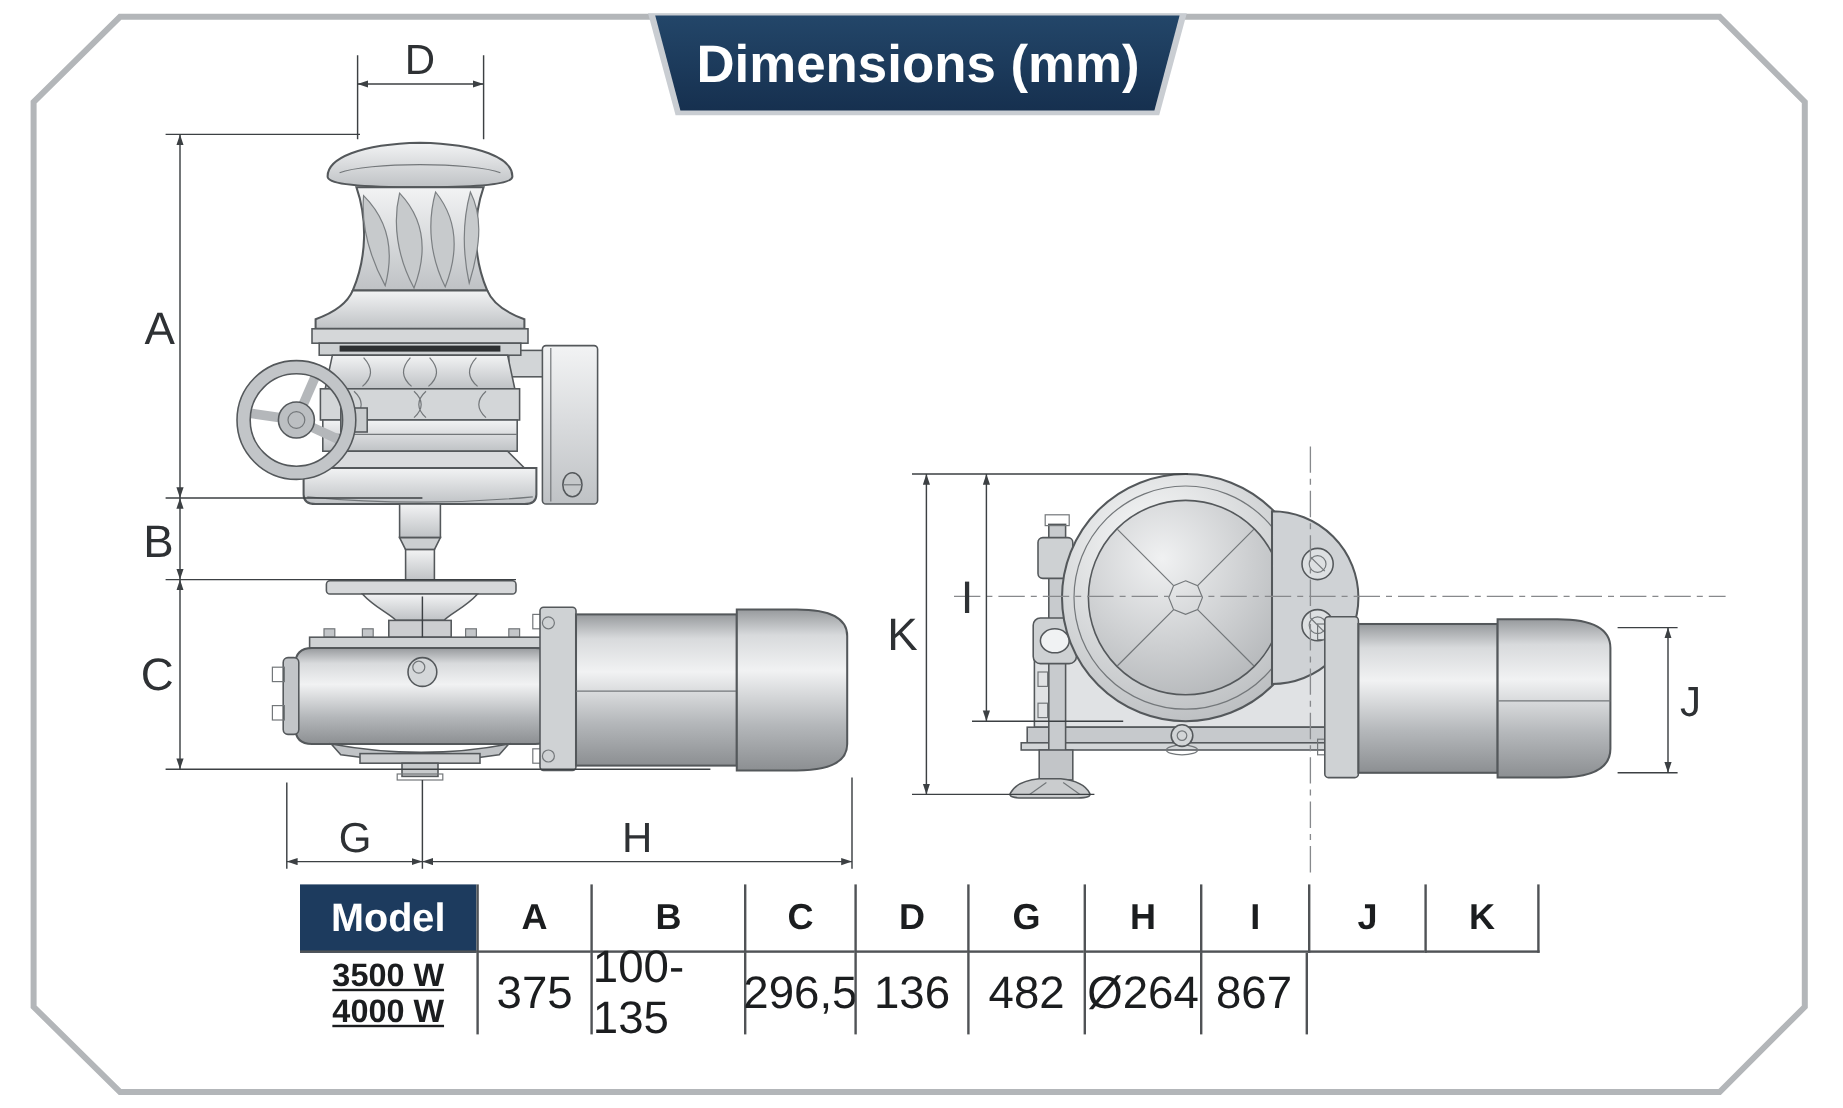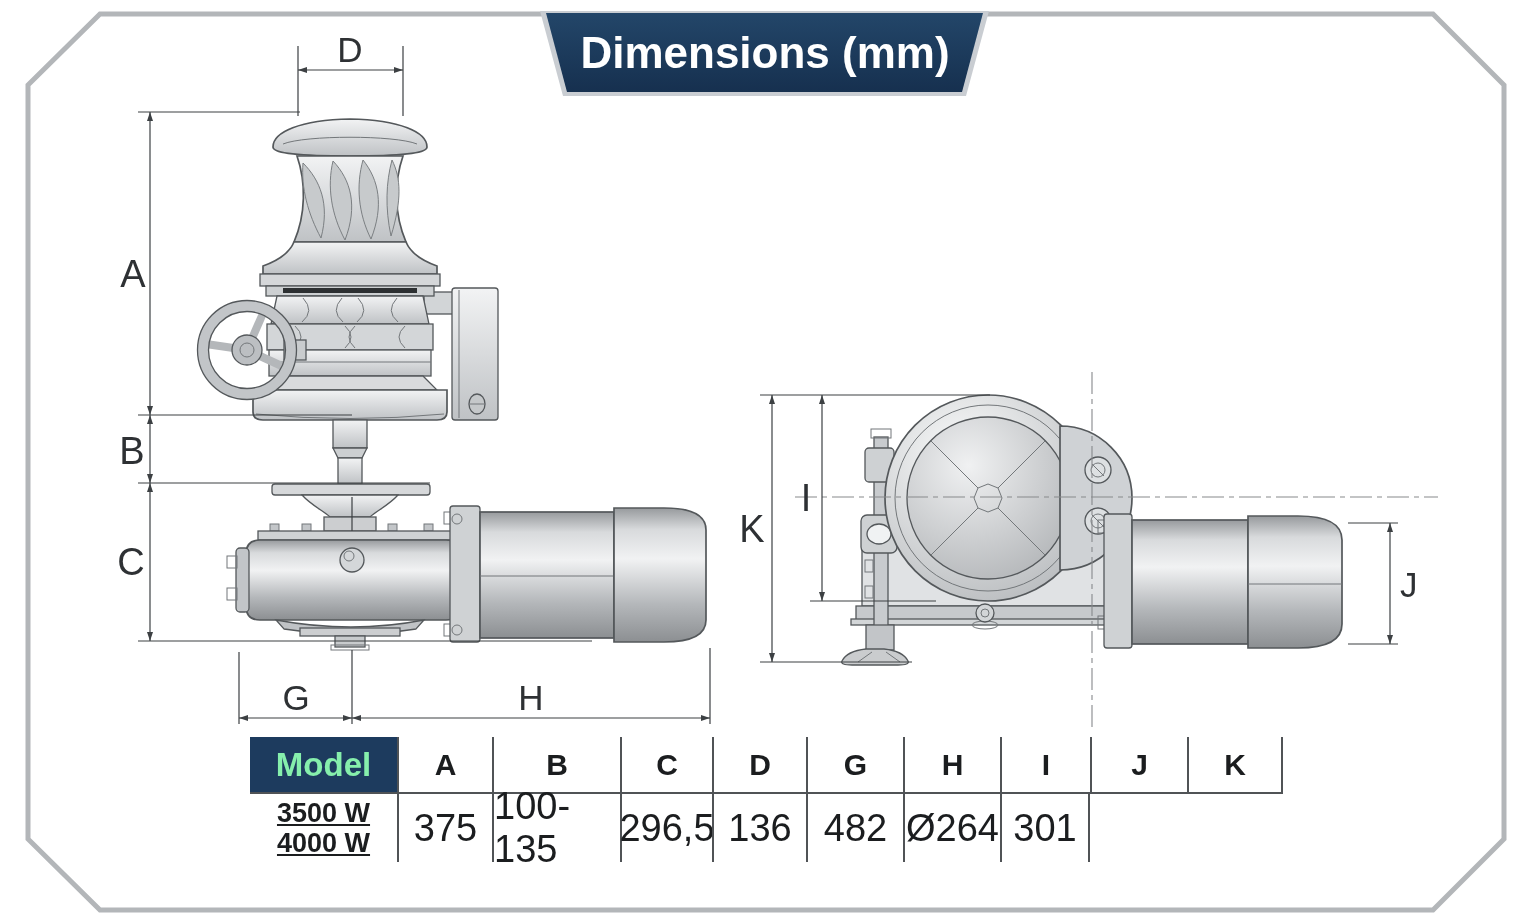--- a/index.html
+++ b/index.html
@@ -15,21 +15,21 @@
   .dimtxt.sm { font-size:35px; }
   .banner-txt { font-family:"Liberation Sans",sans-serif; font-size:44px; font-weight:bold; fill:#ffffff; }
 
   #dim-table { position:absolute; left:250px; top:737px; display:grid;
       grid-template-columns:147px 95px 128px 92px 94px 97px 97px 90px 97px 96px;
       grid-template-rows:57px 68px; color:#1b1d1f; }
   #dim-table .hcell { display:flex; align-items:center; justify-content:center;
       font-weight:bold; font-size:30px; border-left:2px solid #505356; border-bottom:2px solid #505356; }
   #dim-table .hcell.last, #dim-table .vcell.last { border-right:2px solid #505356; }
   #dim-table .model-head { display:flex; align-items:center; justify-content:center;
-      background:#1d3b5e; color:#86efac; font-weight:bold; font-size:33px; border-bottom:2px solid #505356; }
+      background:#1d3b5e; color:#ffffff; font-weight:bold; font-size:33px; border-bottom:2px solid #505356; }
   #dim-table .vcell { display:flex; align-items:center; justify-content:center;
       font-size:38px; border-left:2px solid #505356; }
   #dim-table .model-data { display:flex; flex-direction:column; align-items:center; justify-content:center;
       font-weight:bold; font-size:27px; line-height:30px;text-decoration:underline; }
 </style>
 </head>
 <body>
 
 <div id="stage">
 <svg width="1536" height="923" viewBox="0 0 1536 923">
@@ -257,15 +257,15 @@
   <div class="model-data">
     <div>3500 W</div>
     <div>4000 W</div>
   </div>
   <div class="vcell">375</div>
   <div class="vcell">100-135</div>
   <div class="vcell">296,5</div>
   <div class="vcell">136</div>
   <div class="vcell">482</div>
   <div class="vcell">Ø264</div>
-  <div class="vcell last">301</div>
+  <div class="vcell last">867</div>
 </div>
 </div>
 
 </body></html>

